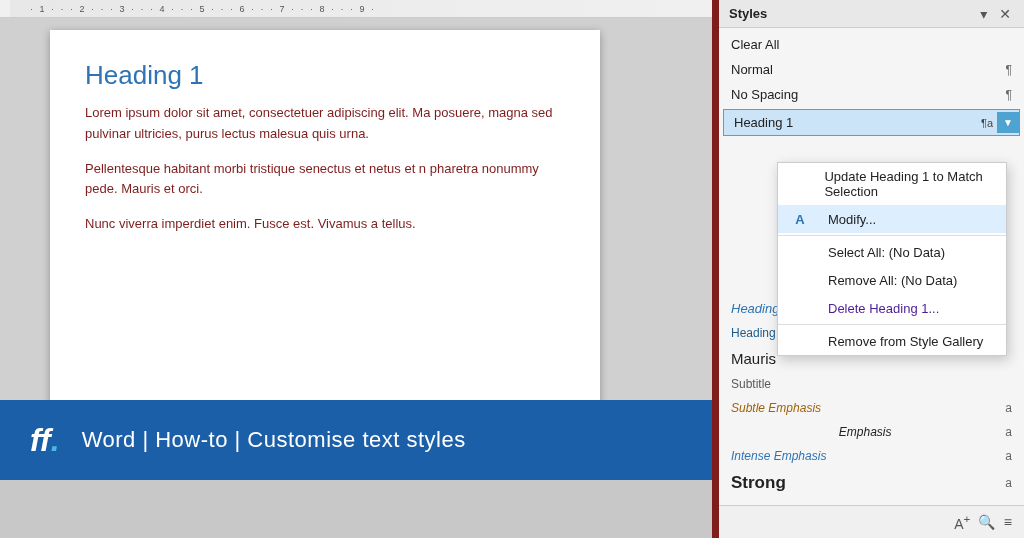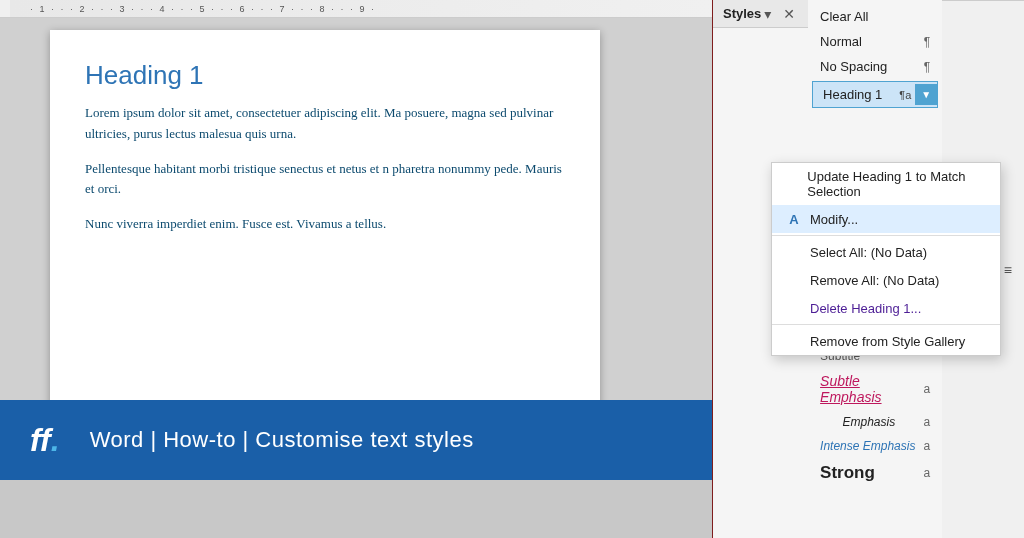--- a/index.html
+++ b/index.html
@@ -58,41 +58,41 @@
 
     .doc-heading {
       font-size: 26px;
       color: #2e74b5;
       font-weight: 400;
       margin-bottom: 12px;
     }
 
     .doc-body {
       font-size: 13px;
-      color: #0c4a6e;
+      color: #7f1d1d;
       line-height: 1.6;
-      font-family: Liberation Serif, serif;
+      font-family: Liberation Sans, sans-serif;
     }
 
     .doc-body p {
       margin-bottom: 14px;
     }
 
     
     .bottom-banner {
       position: absolute;
       left: 0;
       bottom: 0;
       width: 712px;
       height: 80px;
       background: #1a5fa8;
       display: flex;
       align-items: center;
       padding: 0 30px;
-      gap: 20px;
+      gap: 12px;
     }
 
     .ff-logo {
       font-size: 32px;
       color: white;
       font-weight: bold;
       font-style: italic;
       margin-right: 10px;
     }
 
@@ -107,23 +107,23 @@
       letter-spacing: 0.5px;
     }
 
     
     .styles-panel {
       position: absolute;
       right: 0; top: 0;
       width: 312px;
       height: 538px;
       background: #f5f5f5;
-      border-left: 1px solid #7f1d1d;
-      display: flex;
-      flex-direction: row;
+      border-left: 7px solid #7f1d1d;
+      display: flex;
+      flex-direction: column;
     }
 
     .panel-header {
       display: flex;
       align-items: center;
       justify-content: space-between;
       padding: 6px 10px;
       background: #e8e8e8;
       border-bottom: 1px solid #ccc;
       height: 28px;
@@ -223,21 +223,21 @@
       z-index: 100;
       font-size: 13px;
     }
 
     .ctx-item {
       padding: 6px 14px;
       cursor: pointer;
       color: #222;
       display: flex;
       align-items: center;
-      gap: 8px;
+      gap: 20px;
     }
 
     .ctx-item.highlighted {
       background: #ddeeff;
     }
 
     .ctx-item.disabled {
       color: #4c1d95;
       cursor: default;
     }
@@ -274,21 +274,21 @@
       justify-content: flex-end;
     }
 
     .panel-bottom-icon {
       font-size: 14px;
       color: #555;
       cursor: pointer;
     }
     .style-heading3 { color: #1f5c8b; font-size: 12px; }
     .style-title { font-size: 15px; font-weight: 300; }
-    .style-subtle-em { color: #be185d; font-style: italic; font-size: 14px; text-decoration: underline; }
+    .style-subtle-em { color: #a16207; font-style: italic; font-size: 12px; }
     .style-emphasis { font-style: italic; font-size: 12px; text-align: center; }
     .style-intense-em { color: #2e74b5; font-style: italic; font-size: 12px; }
     .style-strong { font-weight: bold; font-size: 17px; }
   </style>
 </head>
 <body>
 
 <div class="doc-area">
 
   <div class="ruler">
@@ -375,21 +375,21 @@
 
     <div class="style-item" style="margin-top:160px;">
       <span class="style-name heading2-style">Heading 2</span>
     </div>
 
     <div class="style-item">
       <span class="style-name style-heading3">Heading 3</span>
     </div>
 
     <div class="style-item">
-      <span class="style-name style-title">Update</span>
+      <span class="style-name style-title">Mauris</span>
     </div>
 
     <div class="style-item">
       <span class="style-name" style="color:#595959;font-size:12px;">Subtitle</span>
     </div>
 
     <div class="style-item">
       <span class="style-name style-subtle-em">Subtle Emphasis</span>
       <span class="style-icon">a</span>
     </div>

